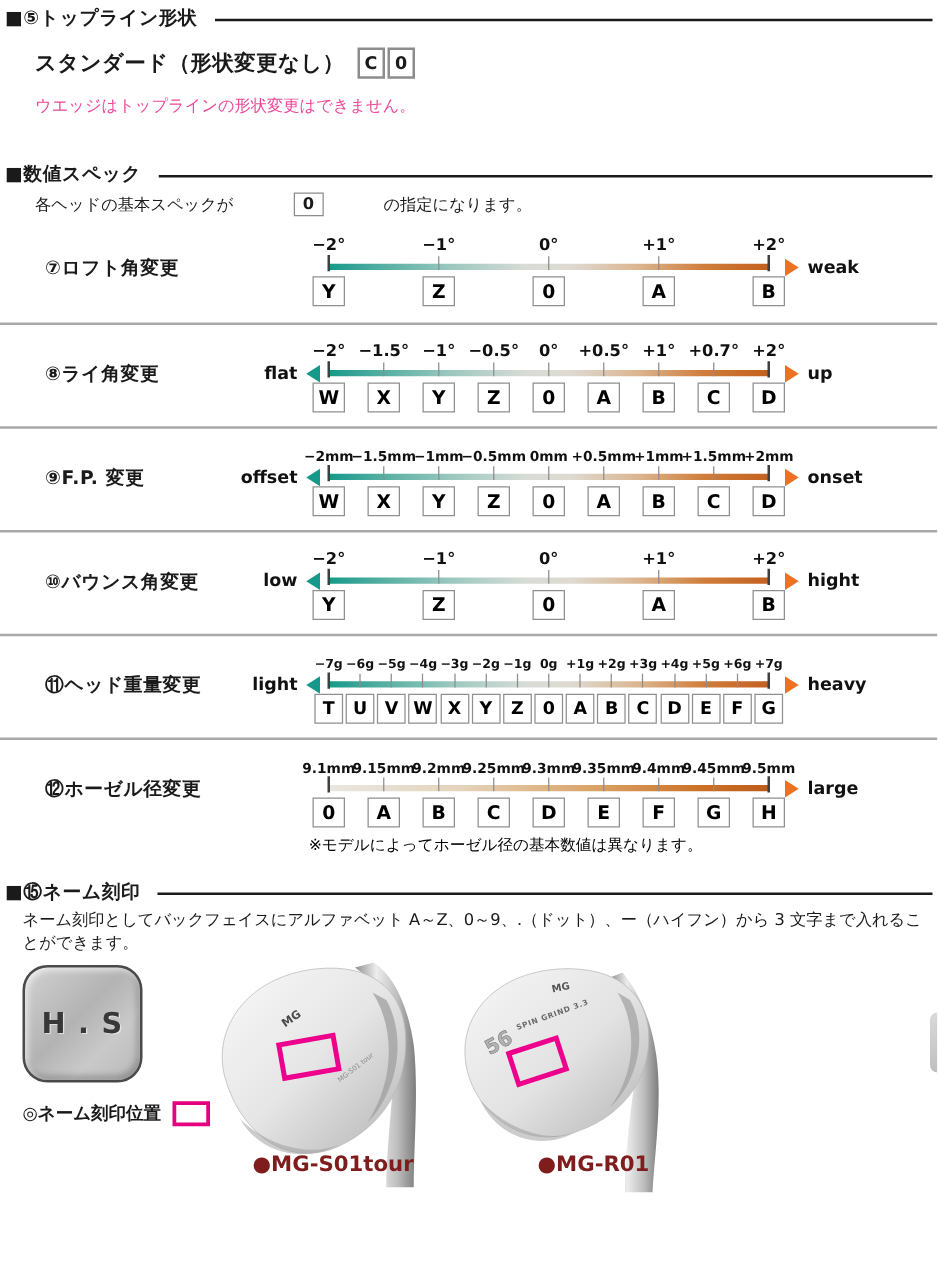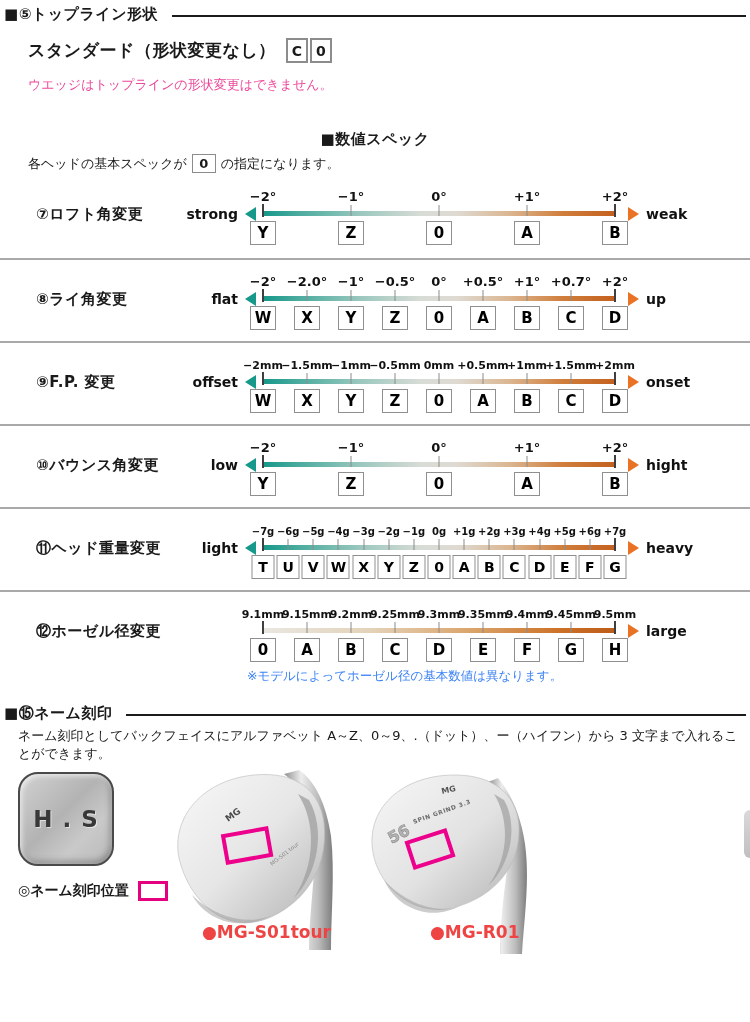--- a/index.html
+++ b/index.html
@@ -3,32 +3,32 @@
 <meta charset="utf-8">
 <style>
   html,body{margin:0;padding:0;background:#fff;}
   body{font-family:"DejaVu Sans","Liberation Sans",sans-serif;color:#1a1a1a;}
   .page{position:relative;width:750px;height:1022px;background:#fff;overflow:hidden;}
 
   
   .sec-head{position:absolute;display:flex;align-items:center;font-weight:bold;font-size:15px;letter-spacing:.5px;}
   .sec-head .rule{height:2px;background:#1b1b1b;margin-left:14px;flex:1;margin-top:2px;}
   #head-topline{left:4px;top:5px;width:742px;}
-  #head-spec{left:4px;top:130px;width:742px;flex-direction:column;}
+  #head-spec{left:4px;top:130px;width:742px;}
   #head-name{left:4px;top:704px;width:742px;}
 
   
   .sub-row{position:absolute;left:28px;top:38px;display:flex;align-items:center;gap:10px;}
   .sub-title{font-weight:bold;font-size:17px;letter-spacing:.5px;text-align:center;}
   .code-boxes{display:flex;gap:2px;}
   .code-box{width:18px;height:21px;border:2px solid #8c8c8c;display:flex;align-items:center;justify-content:center;font-weight:bold;font-size:14px;background:#fff;}
   .plain-note{position:absolute;left:28px;top:76px;font-size:13px;color:#ec4899;}
 
   
-  .intro{position:absolute;left:28px;top:154px;font-size:13px;display:flex;align-items:center;}
+  .intro{position:absolute;left:28px;top:154px;font-size:13px;display:flex;align-items:center;gap:43px;}
   .intro .zero-box{display:inline-flex;align-items:center;justify-content:center;min-width:12px;border:1.5px solid #8c8c8c;padding:1px 5px;margin:0 5px;font-weight:bold;font-size:13px;background:#fff;}
 
   
   .spec-rows{position:absolute;left:0;top:175px;width:750px;}
   .spec-row{position:relative;width:750px;height:83px;box-sizing:border-box;}
   .spec-row + .spec-row{border-top:2px solid #a9a9a9;}
   .row-label{position:absolute;left:36px;top:30px;font-weight:bold;font-size:15px;letter-spacing:.5px;}
   .scale{position:absolute;left:263px;top:0;width:352px;height:100%;}
   .bar{position:absolute;left:0;right:0;top:36px;height:5px;}
   .teal-to-orange{background:linear-gradient(90deg,var(--teal) 0%,#4aab9e 10%,#9cc8bf 28%,#d8dcd6 45%,#dedad2 55%,#dbb691 70%,#d07e3c 85%,var(--orange) 100%);}
@@ -41,36 +41,36 @@
   .tick-mark.end{background:#3f3f3f;width:2px;height:13px;top:29px;}
   .letter-box{position:absolute;top:46px;left:0;transform:translateX(-50%);width:24px;height:22px;border:1.5px solid #8f8f8f;background:#fff;display:flex;align-items:center;justify-content:center;font-weight:bold;font-size:15px;color:#000;}
   .letter-box.narrow{width:21px;font-size:14px;}
   .cap{position:absolute;top:29px;height:20px;display:flex;align-items:center;gap:7px;}
   .cap.left{left:0;width:256px;justify-content:flex-end;}
   .cap.right{left:628px;}
   .cap-label{font-weight:bold;font-size:14px;color:#111;}
   .tri{width:0;height:0;}
   .tri-left{border-top:7px solid transparent;border-bottom:7px solid transparent;border-right:11px solid var(--teal);}
   .tri-right{border-top:7px solid transparent;border-bottom:7px solid transparent;border-left:11px solid var(--arrow-orange);}
-  .hosel-note{position:absolute;left:247px;top:76px;font-size:12.5px;color:#3b82f6;}
+  .hosel-note{position:absolute;left:247px;top:76px;font-size:12.5px;color:#000000;}
 
   
   .name-desc{position:absolute;left:18px;top:727px;width:724px;font-size:13px;color:#1a1a1a;}
   .stamp{position:absolute;left:18px;top:772px;width:92px;height:90px;border:2px solid #4a4a4a;border-radius:20px;
          background:linear-gradient(135deg,#d2d2d2,#b3b3b3 45%,#c9c9c9 70%,#b9b9b9);
          box-shadow:inset 2px 2px 5px rgba(255,255,255,.7),inset -2px -3px 6px rgba(0,0,0,.28);
          display:flex;align-items:center;justify-content:center;}
   .stamp-text{font-weight:bold;font-size:23px;color:#383838;letter-spacing:1px;text-shadow:1px 1px 0 rgba(255,255,255,.55);}
   .legend{position:absolute;left:18px;top:881px;display:flex;align-items:center;gap:9px;}
   .legend-label{font-weight:bold;font-size:14px;}
   .legend-rect{width:24px;height:14px;border:3px solid var(--pink);background:#fff;}
   .club{position:absolute;}
   #club1{left:172px;top:770px;width:170px;height:180px;}
   #club2{left:362px;top:768px;width:178px;height:186px;}
-  .club-label{position:absolute;font-weight:bold;font-size:17px;color:#ef4444;}
+  .club-label{position:absolute;font-weight:bold;font-size:17px;color:#7f1d1d;}
   #club1-label{left:202px;top:922px;}
   #club2-label{left:430px;top:922px;}
   .edge-sliver{position:absolute;right:0;top:810px;width:6px;height:48px;background:linear-gradient(180deg,#d9d9d9,#bfbfbf);border-radius:6px 0 0 6px;}
 </style>
 </head>
 <body>
 
 <div class="page">
 
   <div class="sec-head" id="head-topline">
@@ -93,24 +93,20 @@
   <div class="intro">
     <span>各ヘッドの基本スペックが</span>
     <span class="zero-box">0</span>
     <span>の指定になります。</span>
   </div>
 
   <div class="spec-rows">
 
     <div class="spec-row">
       <div class="row-label">⑦ロフト角変更</div>
-      <div class="cap left">
-        <span class="cap-label">strong</span>
-        <span class="tri tri-left"></span>
-      </div>
       <div class="scale">
         <div class="bar teal-to-orange"></div>
       <div class="stop" style="left: 0%;">
             <div class="tick-label">−2°</div>
             <div class="tick-mark end"></div>
             <div class="letter-box">Y</div>
           </div>
           <div class="stop" style="left: 25%;">
             <div class="tick-label">−1°</div>
             <div class="tick-mark"></div>
@@ -145,21 +141,21 @@
         <span class="tri tri-left"></span>
       </div>
       <div class="scale">
         <div class="bar teal-to-orange"></div>
       <div class="stop" style="left: 0%;">
             <div class="tick-label">−2°</div>
             <div class="tick-mark end"></div>
             <div class="letter-box">W</div>
           </div>
           <div class="stop" style="left: 12.5%;">
-            <div class="tick-label">−2.0°</div>
+            <div class="tick-label">−1.5°</div>
             <div class="tick-mark"></div>
             <div class="letter-box">X</div>
           </div>
           <div class="stop" style="left: 25%;">
             <div class="tick-label">−1°</div>
             <div class="tick-mark"></div>
             <div class="letter-box">Y</div>
           </div>
           <div class="stop" style="left: 37.5%;">
             <div class="tick-label">−0.5°</div>

